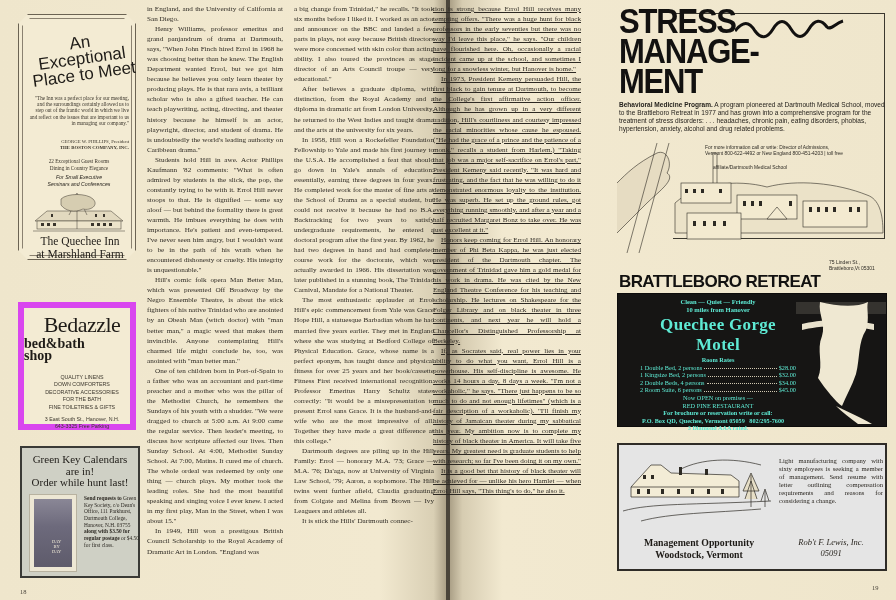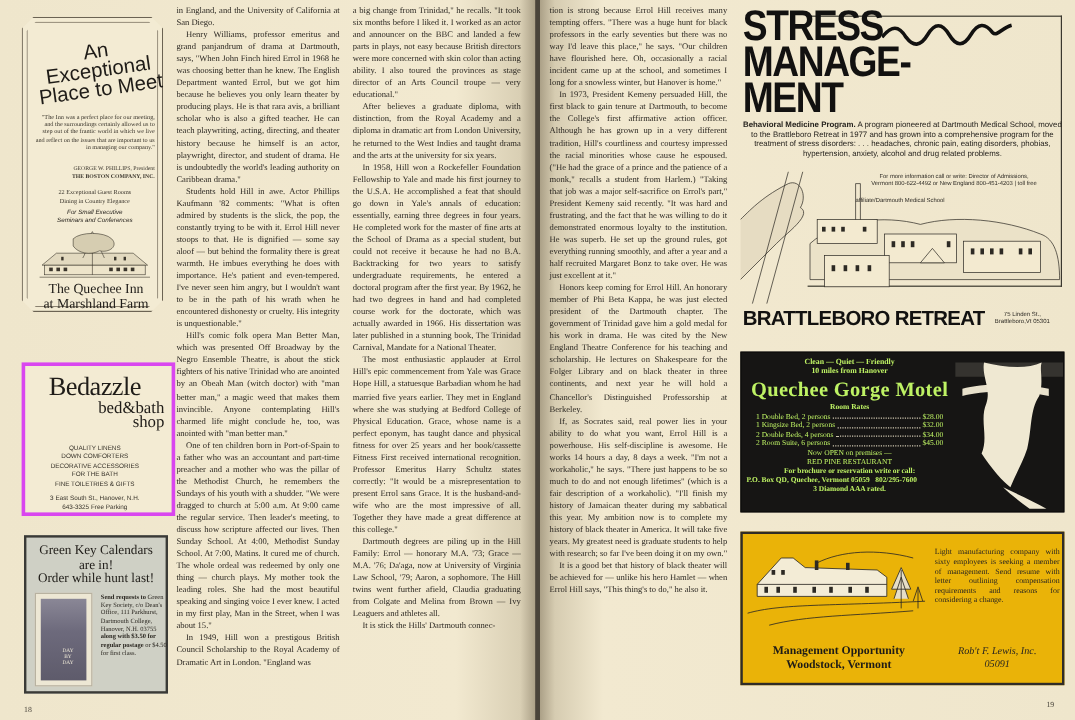--- a/index.html
+++ b/index.html
@@ -20,63 +20,63 @@
   .inn-head { position:absolute; left:8px; top:20px; width:110px; transform:rotate(-8deg); font-family:"Liberation Sans",sans-serif; font-size:17px; line-height:16px; text-align:center; color:#1f1c18; }
   .inn-quote { position:absolute; left:10px; top:80px; width:100px; font-size:5.2px; line-height:6.2px; text-align:right; color:#3a352c; }
   .inn-attr { position:absolute; left:10px; top:124px; width:100px; font-size:4.8px; line-height:6px; text-align:right; color:#3a352c; }
   .inn-rooms { position:absolute; left:8px; top:143px; width:104px; font-size:5.2px; line-height:6.5px; text-align:center; color:#3a352c; }
   .inn-sem { position:absolute; left:8px; top:159px; width:104px; font-family:"Liberation Sans",sans-serif; font-style:italic; font-size:5.2px; line-height:6.5px; text-align:center; color:#2a2620; }
   .inn-pic { position:absolute; left:12px; top:176px; width:96px; height:42px; }
   .inn-name { position:absolute; left:4px; top:220px; width:114px; font-size:11.5px; line-height:12.5px; text-align:center; color:#1f1c18; }
   .inn-addr { position:absolute; left:4px; top:246px; width:114px; font-size:5px; line-height:6px; text-align:center; color:#3a352c; }
 
   
-  .ad-bed { position:absolute; left:18px; top:302px; width:128px; height:128px; border:3px solid #d946ef; background:#f3ebd3; }
+  .ad-bed { position:absolute; left:18px; top:302px; width:118px; height:128px; border:6px solid #d946ef; background:#f3ebd3; }
   .bed-title { position:absolute; left:0; top:6px; width:116px; text-align:center; font-size:22px; line-height:22px; color:#1f1c18; letter-spacing:-0.5px; }
-  .bed-sub { position:absolute; left:0; top:30px; width:116px; text-align:right; font-size:14px; line-height:12px; color:#1f1c18; }
+  .bed-sub { position:absolute; left:0; top:30px; width:116px; text-align:left; font-size:14px; line-height:12px; color:#1f1c18;font-weight:bold; }
   .bed-list { position:absolute; left:0; top:66px; width:116px; text-align:center; font-family:"Liberation Sans",sans-serif; font-size:5.3px; line-height:7.4px; color:#3a352c; }
   .bed-addr { position:absolute; left:0; top:108px; width:116px; text-align:center; font-family:"Liberation Sans",sans-serif; font-size:5.3px; line-height:7.4px; color:#3a352c; }
 
   
   .ad-key { position:absolute; left:20px; top:446px; width:120px; height:132px; border:2px solid #3a3a36; background:#cfd0c5; }
   .key-head { position:absolute; left:0; top:6px; width:116px; text-align:center; font-size:11px; line-height:11.5px; color:#1f1c18; }
   .key-pic { position:absolute; left:7px; top:46px; width:48px; height:78px; background:#ede7d4; border:1px solid #b8b2a0; }
   .key-pic .img { position:absolute; left:4px; top:4px; width:38px; height:68px; background:linear-gradient(180deg,#8a8796 0%,#6d6a7c 40%,#5e5b6b 100%); }
   .key-pic .txt { position:absolute; left:22px; top:44px; font-size:4.5px; line-height:5px; color:#efe9d7; text-align:center; }
   .key-text { position:absolute; left:62px; top:47px; width:56px; font-size:5.4px; line-height:6.65px; color:#2a2620; }
   .key-text b { font-weight:bold; }
 
   .pagenum { position:absolute; font-size:6.5px; color:#4a453c; }
 
   
-  .ad-stress { position:absolute; left:617px; top:7px; width:270px; height:278px;text-align:center; }
+  .ad-stress { position:absolute; left:617px; top:7px; width:270px; height:278px; }
   .stress-box { position:absolute; left:56px; top:6px; width:212px; height:226px; border:1px solid #3b382f; border-left:none; }
   .stress-word { position:absolute; left:2px; font-family:"Liberation Sans",sans-serif; font-weight:bold; font-size:31px; line-height:26px; letter-spacing:-1.2px; color:#121110; transform:scaleY(1.15); transform-origin:top left; }
   .stress-body { position:absolute; left:2px; top:94px; width:266px; font-family:"Liberation Sans",sans-serif; font-size:6.55px; line-height:8.1px; color:#26231e; }
   .stress-body b { font-weight:bold; }
   .stress-contact { position:absolute; left:88px; top:138px; width:180px; font-family:"Liberation Sans",sans-serif; font-size:4.9px; line-height:6px; color:#2d2a24; }
   .stress-affil { position:absolute; left:96px; top:158px; font-family:"Liberation Sans",sans-serif; font-size:4.9px; color:#2d2a24; }
   .stress-pic { position:absolute; left:0; top:136px; width:268px; height:114px; }
-  .stress-brand { position:absolute; left:2px; top:250px; font-family:"Liberation Sans",sans-serif; font-weight:bold; font-size:17px; line-height:18px; letter-spacing:-0.6px; color:#121110; }
+  .stress-brand { position:absolute; left:2px; top:266px; font-family:"Liberation Sans",sans-serif; font-weight:bold; font-size:17px; line-height:18px; letter-spacing:-0.6px; color:#121110; }
   .stress-addr { position:absolute; left:212px; top:252px; font-family:"Liberation Sans",sans-serif; font-size:5px; line-height:6.2px; color:#2d2a24; }
 
   
   .ad-motel { position:absolute; left:617px; top:293px; width:270px; height:134px; background:#161514; border:1px solid #0d0c0b; }
-  .motel-txt { position:absolute; left:0; top:4px; width:180px; color:#bef264; text-align:center; }
+  .motel-txt { position:absolute; left:0; top:4px; width:180px; color:#5eead4; text-align:center;padding-left:20px; }
   .motel-line { font-family:"Liberation Serif",serif; font-weight:bold; font-size:6.5px; line-height:7.9px; }
   .motel-name { font-family:"Liberation Serif",serif; font-weight:bold; font-size:17px; line-height:20px; letter-spacing:0.3px; margin:1px 0 1px; }
   .motel-rates { font-weight:bold; font-size:6.3px; line-height:7.8px; }
   .rate-row { display:flex; justify-content:space-between; width:156px; margin:0 auto; font-size:6.3px; line-height:7.6px; font-weight:normal; }
   .rate-row .dots { flex:1; border-bottom:1px dotted #cfc7b0; margin:0 2px 2px; }
   .motel-open { font-size:6.3px; line-height:7.6px; }
   .motel-write { font-weight:bold; font-size:6.2px; line-height:7.6px; }
   .motel-pic { position:absolute; right:0; top:0; width:90px; height:132px; }
 
   
-  .ad-mgmt { position:absolute; left:617px; top:443px; width:270px; height:128px; border:2px solid #2f2c27; background:#eab308; }
+  .ad-mgmt { position:absolute; left:617px; top:443px; width:270px; height:128px; border:2px solid #2f2c27; background:#e5e5e5; }
   .mgmt-pic { position:absolute; left:2px; top:6px; width:150px; height:80px; }
   .mgmt-title { position:absolute; left:0; top:92px; width:160px; text-align:center; font-family:"Liberation Serif",serif; font-weight:bold; font-size:9.8px; line-height:12px; color:#1e1b17; }
   .mgmt-body { position:absolute; left:160px; top:12px; width:104px; font-family:"Liberation Serif",serif; font-size:6.6px; line-height:8px; text-align:justify; color:#2a2620; }
   .mgmt-sig { position:absolute; left:160px; top:92px; width:104px; text-align:center; font-family:"Liberation Serif",serif; font-style:italic; font-weight:normal; font-size:8.5px; line-height:11px; color:#2a2620; }
 </style>
 </head>
 <body>
 
 <div class="page page-left"></div>
 <div class="page page-right"></div>
@@ -187,21 +187,21 @@
 
 <div class="col" style="left:294px;top:4px;width:140px;">
   <p class="noindent">a big change from Trinidad," he recalls. "It took six months before I liked it. I worked as an actor and announcer on the BBC and landed a few parts in plays, not easy because British directors were more concerned with skin color than acting ability. I also toured the provinces as stage director of an Arts Council troupe — very educational."</p>
   <p>After believes a graduate diploma, with distinction, from the Royal Academy and a diploma in dramatic art from London University, he returned to the West Indies and taught drama and the arts at the university for six years.</p>
   <p>In 1958, Hill won a Rockefeller Foundation Fellowship to Yale and made his first journey to the U.S.A. He accomplished a feat that should go down in Yale's annals of education: essentially, earning three degrees in four years. He completed work for the master of fine arts at the School of Drama as a special student, but could not receive it because he had no B.A. Backtracking for two years to satisfy undergraduate requirements, he entered a doctoral program after the first year. By 1962, he had two degrees in hand and had completed course work for the doctorate, which was actually awarded in 1966. His dissertation was later published in a stunning book, The Trinidad Carnival, Mandate for a National Theater.</p>
   <p>The most enthusiastic applauder at Errol Hill's epic commencement from Yale was Grace Hope Hill, a statuesque Barbadian whom he had married five years earlier. They met in England where she was studying at Bedford College of Physical Education. Grace, whose name is a perfect eponym, has taught dance and physical fitness for over 25 years and her book/cassette Fitness First received international recognition. Professor Emeritus Harry Schultz states correctly: "It would be a misrepresentation to present Errol sans Grace. It is the husband-and-wife who are the most impressive of all. Together they have made a great difference at this college."</p>
   <p>Dartmouth degrees are piling up in the Hill Family: Errol — honorary M.A. '73; Grace — M.A. '76; Da'aga, now at University of Virginia Law School, '79; Aaron, a sophomore. The Hill twins went further afield, Claudia graduating from Colgate and Melina from Brown — Ivy Leaguers and athletes all.</p>
   <p>It is stick the Hills' Dartmouth connec-</p>
 </div>
 
-<div class="col" style="left:458px;top:4px;width:148px;">
+<div class="col" style="left:433px;top:4px;width:148px;text-decoration:underline;">
   <p class="noindent">tion is strong because Errol Hill receives many tempting offers. "There was a huge hunt for black professors in the early seventies but there was no way I'd leave this place," he says. "Our children have flourished here. Oh, occasionally a racial incident came up at the school, and sometimes I long for a snowless winter, but Hanover is home."</p>
   <p>In 1973, President Kemeny persuaded Hill, the first black to gain tenure at Dartmouth, to become the College's first affirmative action officer. Although he has grown up in a very different tradition, Hill's courtliness and courtesy impressed the racial minorities whose cause he espoused. ("He had the grace of a prince and the patience of a monk," recalls a student from Harlem.) "Taking that job was a major self-sacrifice on Errol's part," President Kemeny said recently. "It was hard and frustrating, and the fact that he was willing to do it demonstrated enormous loyalty to the institution. He was superb. He set up the ground rules, got everything running smoothly, and after a year and a half recruited Margaret Bonz to take over. He was just excellent at it."</p>
   <p>Honors keep coming for Errol Hill. An honorary member of Phi Beta Kappa, he was just elected president of the Dartmouth chapter. The government of Trinidad gave him a gold medal for his work in drama. He was cited by the New England Theatre Conference for his teaching and scholarship. He lectures on Shakespeare for the Folger Library and on black theater in three continents, and next year he will hold a Chancellor's Distinguished Professorship at Berkeley.</p>
   <p>If, as Socrates said, real power lies in your ability to do what you want, Errol Hill is a powerhouse. His self-discipline is awesome. He works 14 hours a day, 8 days a week. "I'm not a workaholic," he says. "There just happens to be so much to do and not enough lifetimes" (which is a fair description of a workaholic). "I'll finish my history of Jamaican theater during my sabbatical this year. My ambition now is to complete my history of black theater in America. It will take five years. My greatest need is graduate students to help with research; so far I've been doing it on my own."</p>
   <p>It is a good bet that history of black theater will be achieved for — unlike his hero Hamlet — when Errol Hill says, "This thing's to do," he also it.</p>
 </div>
 
 <div class="ad-stress">
   <div class="stress-box"></div>
   <div class="stress-word" style="top:0px;">STRESS</div>

